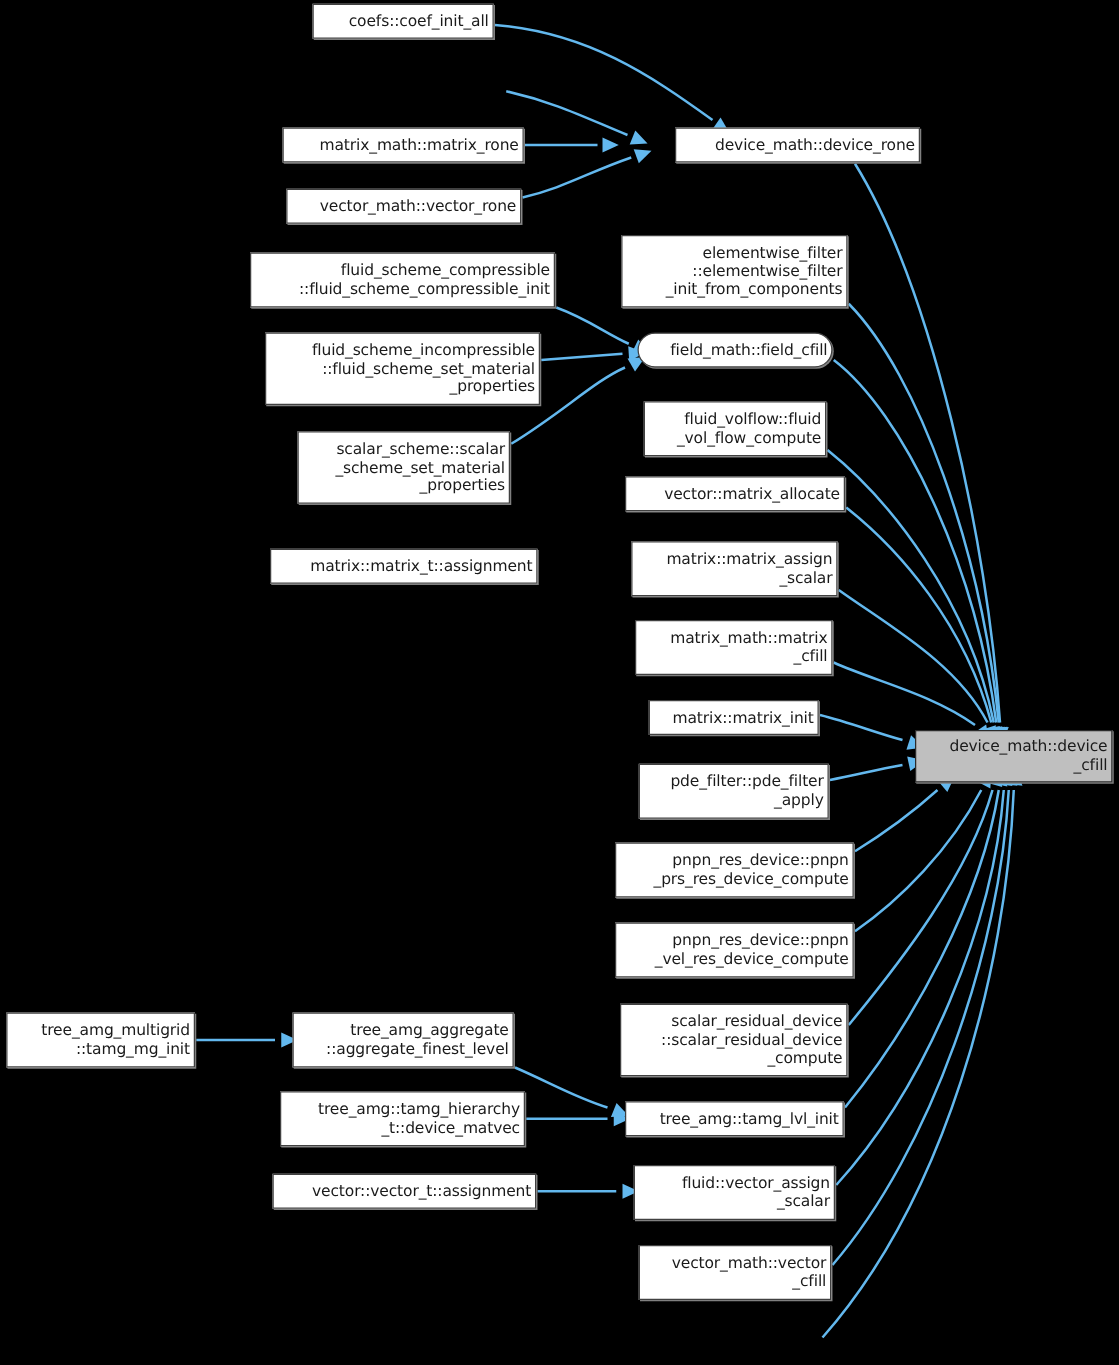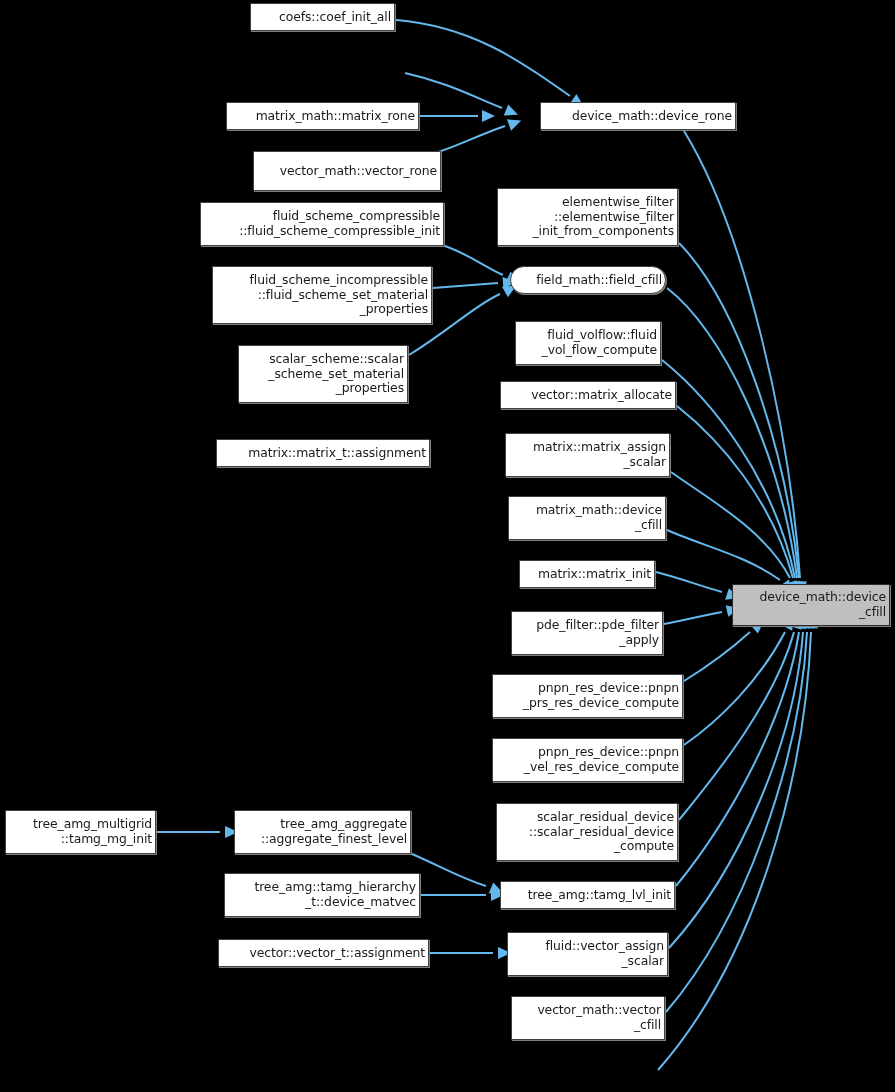--- a/index.html
+++ b/index.html
@@ -107,40 +107,40 @@
       <path d="M 669,948 C 740,870 795,740 803,632" fill="none" stroke="#63b8ee" stroke-width="2"></path>
       <polygon points="0,-6 13,0 0,6" fill="#63b8ee" transform="translate(804,628) rotate(-82)"></polygon>
       <path d="M 666,1012 C 745,920 800,760 807,632" fill="none" stroke="#63b8ee" stroke-width="2"></path>
       <polygon points="0,-6 13,0 0,6" fill="#63b8ee" transform="translate(808,628) rotate(-84)"></polygon>
       <path d="M 658,1070 C 755,960 805,780 811,632" fill="none" stroke="#63b8ee" stroke-width="2"></path>
       <polygon points="0,-6 13,0 0,6" fill="#63b8ee" transform="translate(812,628) rotate(-85)"></polygon>
     </svg>
 <div class="node" style="left: 250px; top: 3px; width: 145px; height: 28px;"><span class="node-label">coefs::coef_init_all</span></div>
     <div class="node" style="left: 492px; top: 102px; width: 196px; height: 28px; margin-left: 48px;"><span class="node-label">device_math::device_rone</span></div>
     <div class="node" style="left: 226px; top: 102px; width: 193px; height: 28px;"><span class="node-label">matrix_math::matrix_rone</span></div>
-    <div class="node" style="left: 229px; top: 151px; width: 188px; height: 40px; margin-left: 24px;"><span class="node-label">vector_math::vector_rone</span></div>
+    <div class="node" style="left: 229px; top: 151px; width: 188px; height: 28px;"><span class="node-label">vector_math::vector_rone</span></div>
     <div class="node" style="left: 497px; top: 188px; width: 181px; height: 58px;"><span class="node-label">elementwise_filter
 ::elementwise_filter
 _init_from_components</span></div>
     <div class="node" style="left: 200px; top: 202px; width: 244px; height: 44px;"><span class="node-label">fluid_scheme_compressible
 ::fluid_scheme_compressible_init</span></div>
     <div class="node" style="left: 510px; top: 266px; width: 156px; height: 28px; border-radius: 14px;"><span class="node-label">field_math::field_cfill</span></div>
     <div class="node" style="left: 212px; top: 266px; width: 220px; height: 58px;"><span class="node-label">fluid_scheme_incompressible
 ::fluid_scheme_set_material
 _properties</span></div>
     <div class="node" style="left: 515px; top: 321px; width: 146px; height: 44px;"><span class="node-label">fluid_volflow::fluid
 _vol_flow_compute</span></div>
     <div class="node" style="left: 238px; top: 345px; width: 170px; height: 58px;"><span class="node-label">scalar_scheme::scalar
 _scheme_set_material
 _properties</span></div>
     <div class="node" style="left: 500px; top: 381px; width: 176px; height: 28px;"><span class="node-label">vector::matrix_allocate</span></div>
     <div class="node" style="left: 216px; top: 439px; width: 214px; height: 28px;"><span class="node-label">matrix::matrix_t::assignment</span></div>
     <div class="node" style="left: 505px; top: 433px; width: 165px; height: 44px;"><span class="node-label">matrix::matrix_assign
 _scalar</span></div>
-    <div class="node" style="left: 508px; top: 496px; width: 158px; height: 44px;"><span class="node-label">matrix_math::device
+    <div class="node" style="left: 508px; top: 496px; width: 158px; height: 44px;"><span class="node-label">matrix_math::matrix
 _cfill</span></div>
     <div class="node" style="left: 519px; top: 560px; width: 136px; height: 28px;"><span class="node-label">matrix::matrix_init</span></div>
     <div class="node target" style="left: 732px; top: 584px; width: 158px; height: 42px;"><span class="node-label">device_math::device
 _cfill</span></div>
     <div class="node" style="left: 511px; top: 611px; width: 152px; height: 44px;"><span class="node-label">pde_filter::pde_filter
 _apply</span></div>
     <div class="node" style="left: 492px; top: 674px; width: 191px; height: 44px;"><span class="node-label">pnpn_res_device::pnpn
 _prs_res_device_compute</span></div>
     <div class="node" style="left: 492px; top: 738px; width: 191px; height: 44px;"><span class="node-label">pnpn_res_device::pnpn
 _vel_res_device_compute</span></div>

